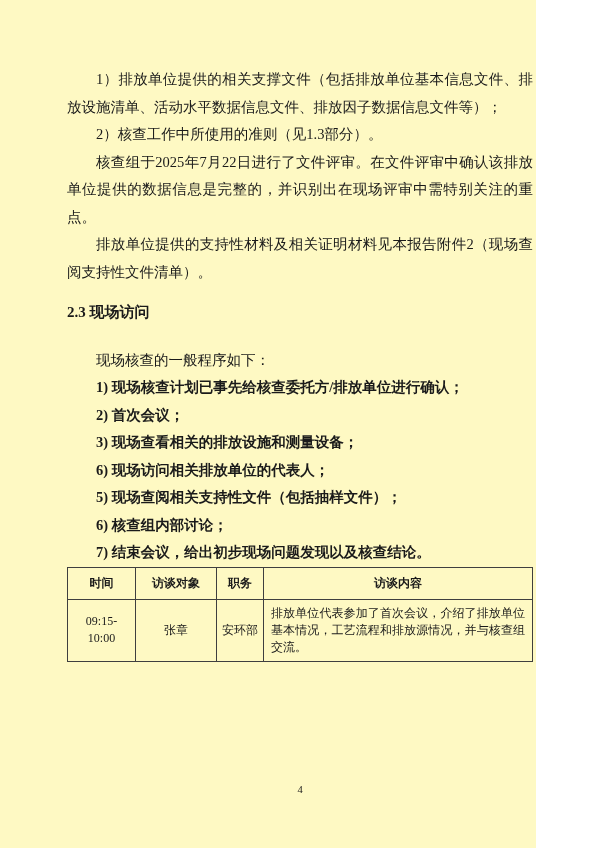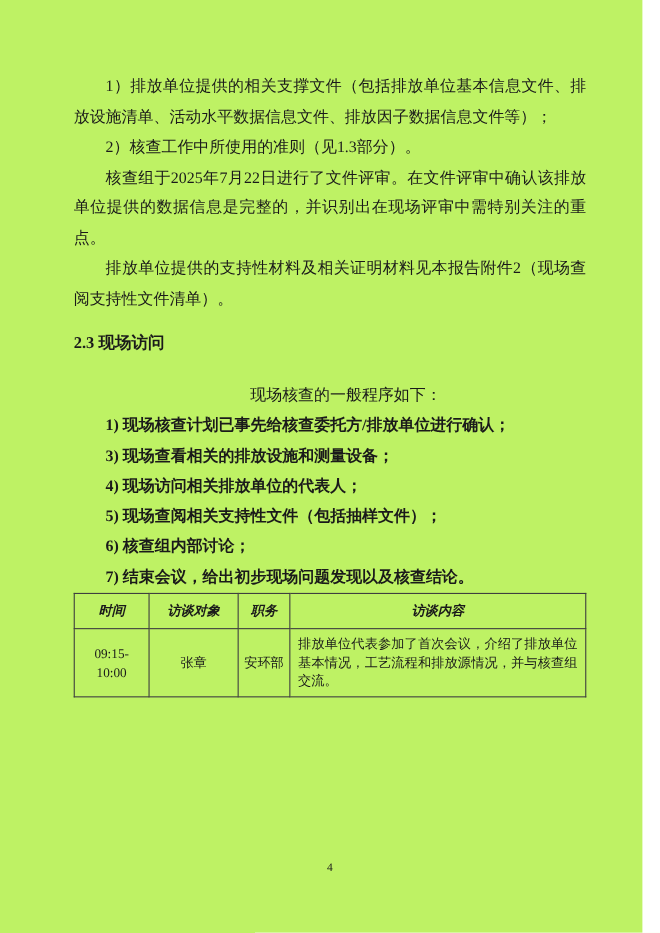--- a/index.html
+++ b/index.html
@@ -4,40 +4,39 @@
 <style>
   * { margin: 0; padding: 0; box-sizing: border-box; }
   html, body { background: #ffffff; }
   body {
     width: 600px;
     font-family: "Liberation Serif", "DejaVu Serif", serif;
     color: #1a1a1a;
   }
   .page {
     position: relative;
-    width: 584px;
+    width: 536px;
     height: 848px;
-    background: #bef264;
+    background: #fef9c3;
     overflow: hidden;
   }
   .content {
     position: absolute;
     left: 67px;
     top: 66px;
     width: 466px;
     font-size: 14.5px;
     line-height: 27.5px;
   }
   p.body-para {
     text-indent: 2em;
     text-align: justify;
   }
   p.intro-para {
     text-indent: 2em;
-    text-align: center;
   }
   h2.section-heading {
     font-size: 15px;
     font-weight: bold;
     line-height: 27.5px;
     margin-top: 13px;
     margin-bottom: 20px;
   }
   .procedure-list p {
     padding-left: 2em;
@@ -64,21 +63,20 @@
     border: 1px solid #3f3f3f;
     font-size: 12px;
     line-height: 17px;
     vertical-align: middle;
     padding: 2px 5px;
   }
   .visit-table th {
     font-weight: bold;
     text-align: center;
     height: 32px;
-    font-style: italic;
   }
   .visit-table td.cell-center {
     text-align: center;
   }
   .visit-table td.cell-content {
     text-align: justify;
     padding: 5px 7px;
   }
   .visit-table tr.data-row-1 td { height: 57px; }
   .visit-table tr.data-row-2 td { height: 52px; }
@@ -104,22 +102,23 @@
     <p class="body-para">2）核查工作中所使用的准则（见1.3部分）。</p>
     <p class="body-para">核查组于2025年7月22日进行了文件评审。在文件评审中确认该排放单位提供的数据信息是完整的，并识别出在现场评审中需特别关注的重点。</p>
     <p class="body-para">排放单位提供的支持性材料及相关证明材料见本报告附件2（现场查阅支持性文件清单）。</p>
 
     <h2 class="section-heading">2.3 现场访问</h2>
 
     <p class="intro-para">现场核查的一般程序如下：</p>
 
     <div class="procedure-list">
       <p>1) 现场核查计划已事先给核查委托方/排放单位进行确认；</p>
+      <p>2) 首次会议；</p>
       <p>3) 现场查看相关的排放设施和测量设备；</p>
-      <p>4) 现场访问相关排放单位的代表人；</p>
+      <p>6) 现场访问相关排放单位的代表人；</p>
       <p>5) 现场查阅相关支持性文件（包括抽样文件）；</p>
       <p>6) 核查组内部讨论；</p>
       <p>7) 结束会议，给出初步现场问题发现以及核查结论。</p>
     </div>
 
 
 
     <table class="visit-table">
       <colgroup>
         <col class="c-time">

